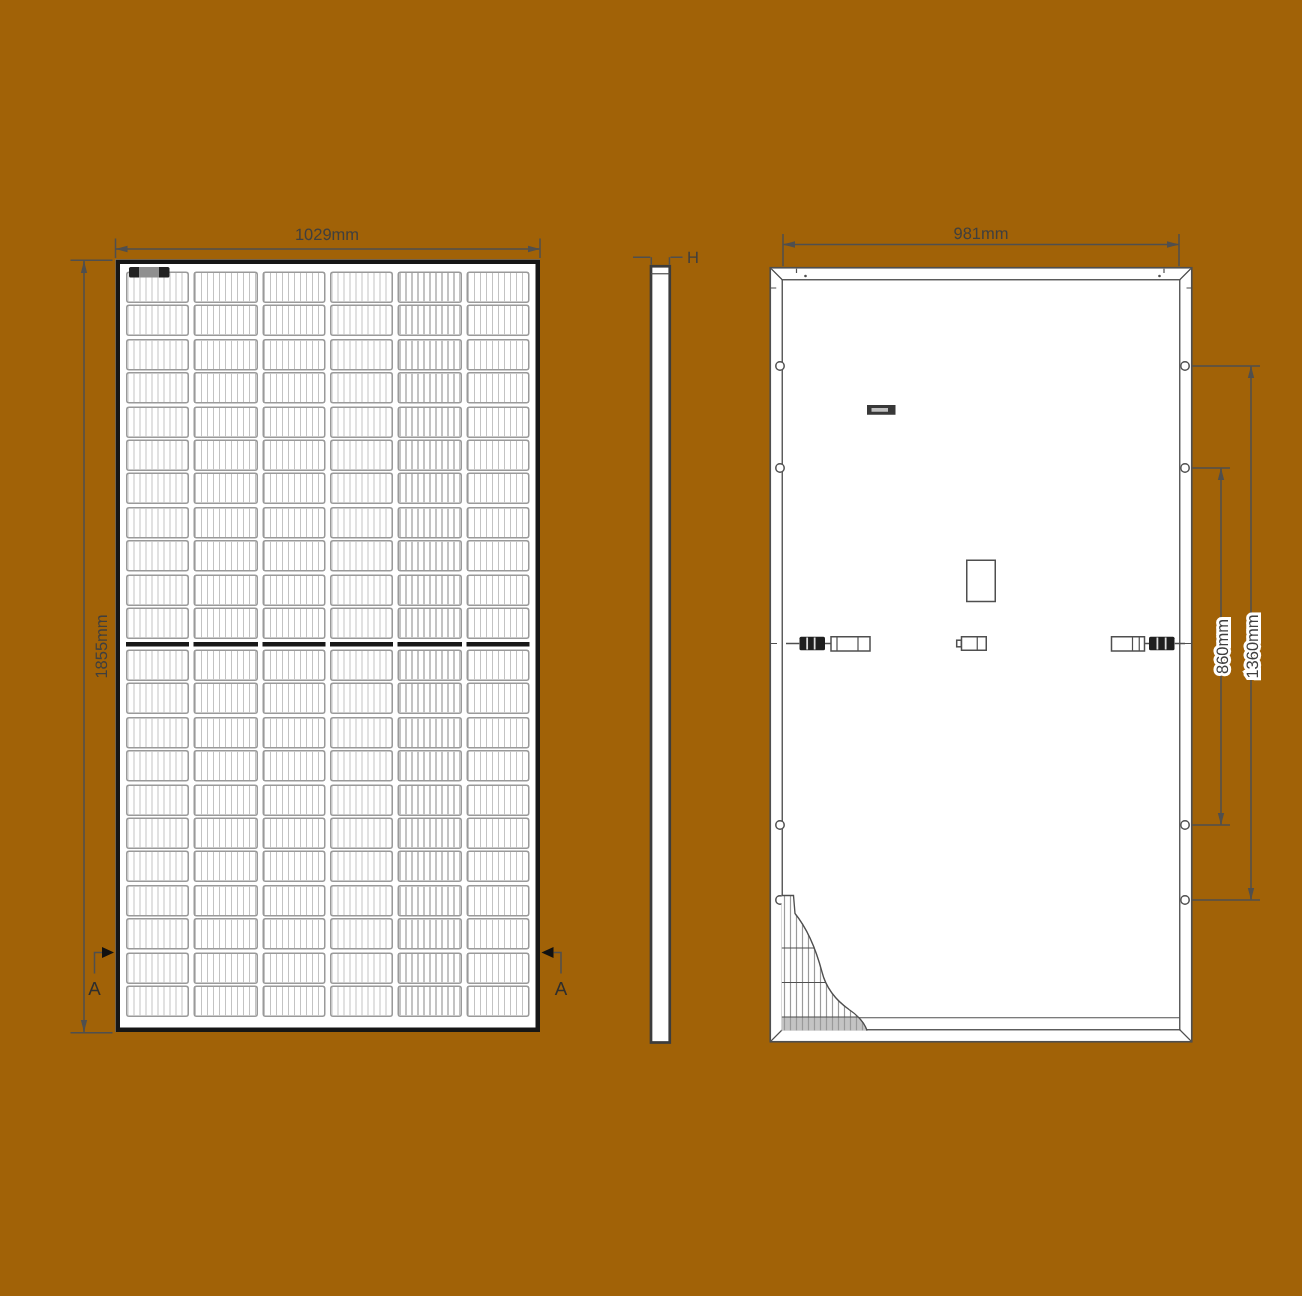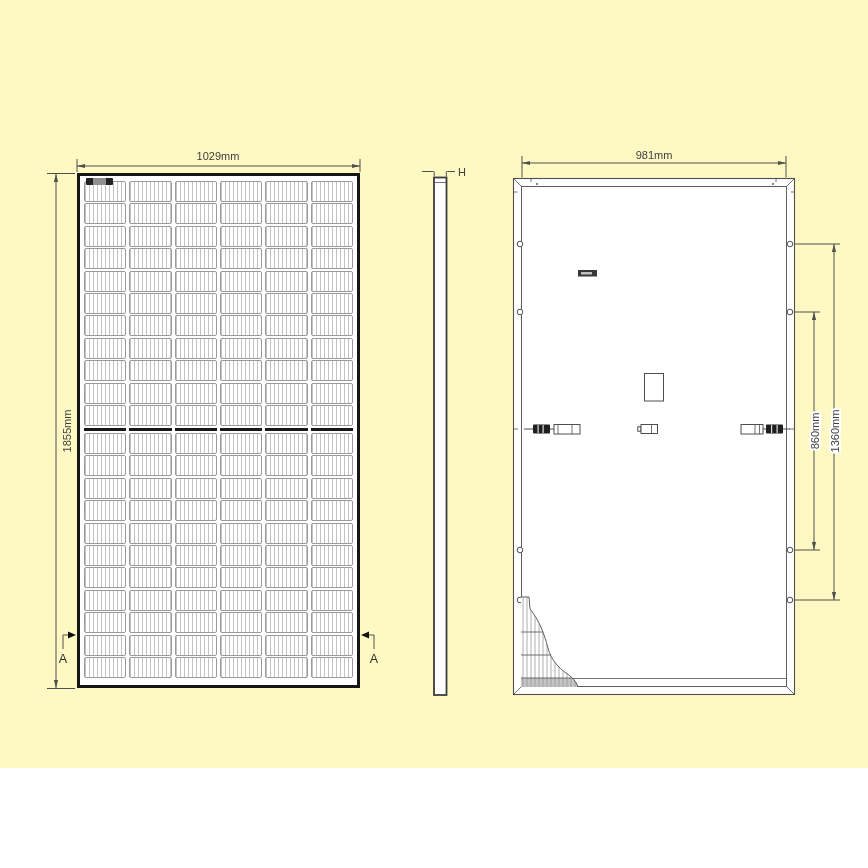--- a/index.html
+++ b/index.html
@@ -4,21 +4,21 @@
 <style>
   :root{
     --line:#4f4f4f;
     --text:#3f3f3f;
     --frame:#161616;
     --cell-line:#c3c3c3;
     --connector:#1f1f1f;
   }
   html,body{margin:0;padding:0;background:#fff;}
   .canvas{
-    position:relative;width:868px;height:768px;background:#fef9c3;overflow:hidden;
+    position:relative;width:868px;height:864px;background:#a16207;overflow:hidden;
     font-family:"Liberation Sans", sans-serif;
   }
   
   .front-frame{
     position:absolute;left:77px;top:173px;width:283px;height:515px;
     border:3px solid var(--frame);background:#fff;box-sizing:border-box;
     display:flex;flex-direction:column;padding:5px 4px 7px 4px;
   }
   .half-grid{flex:1;display:grid;column-gap:3px;row-gap:1.5px;}
   .cell{

